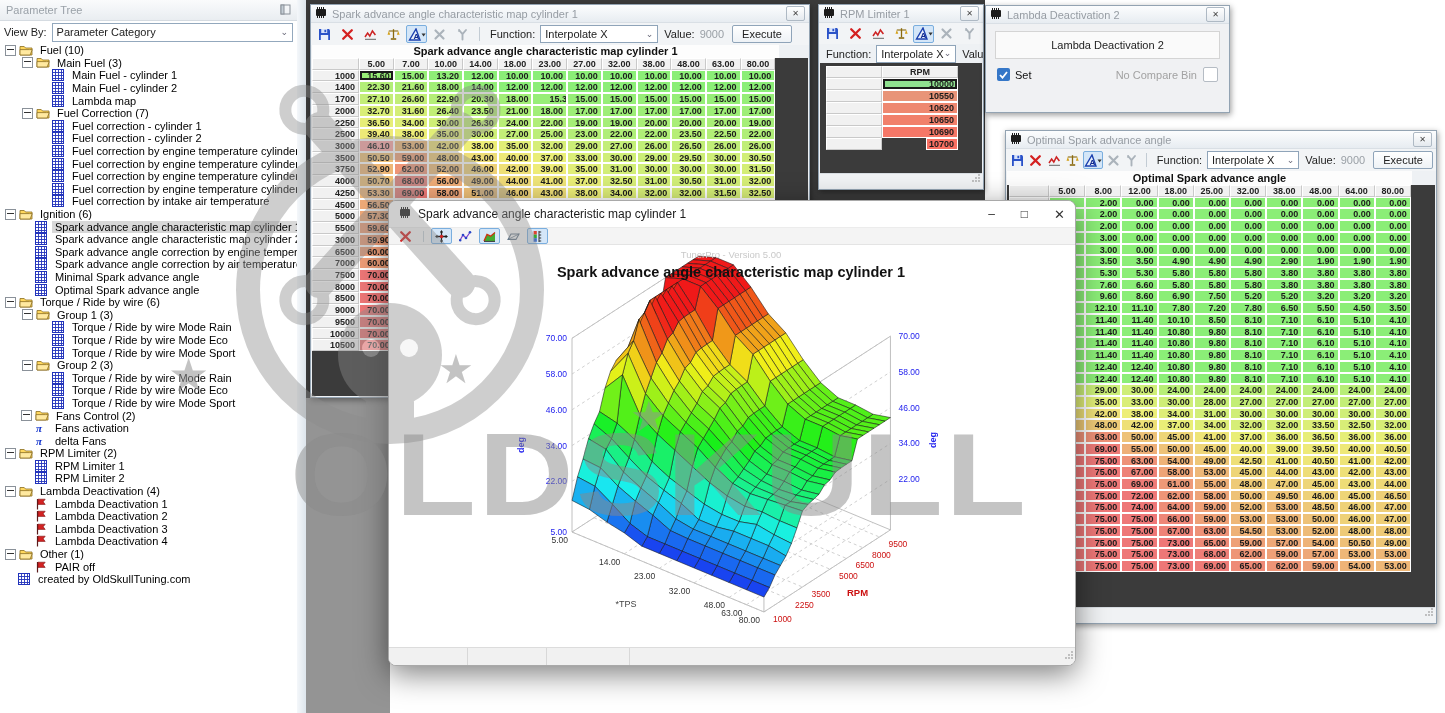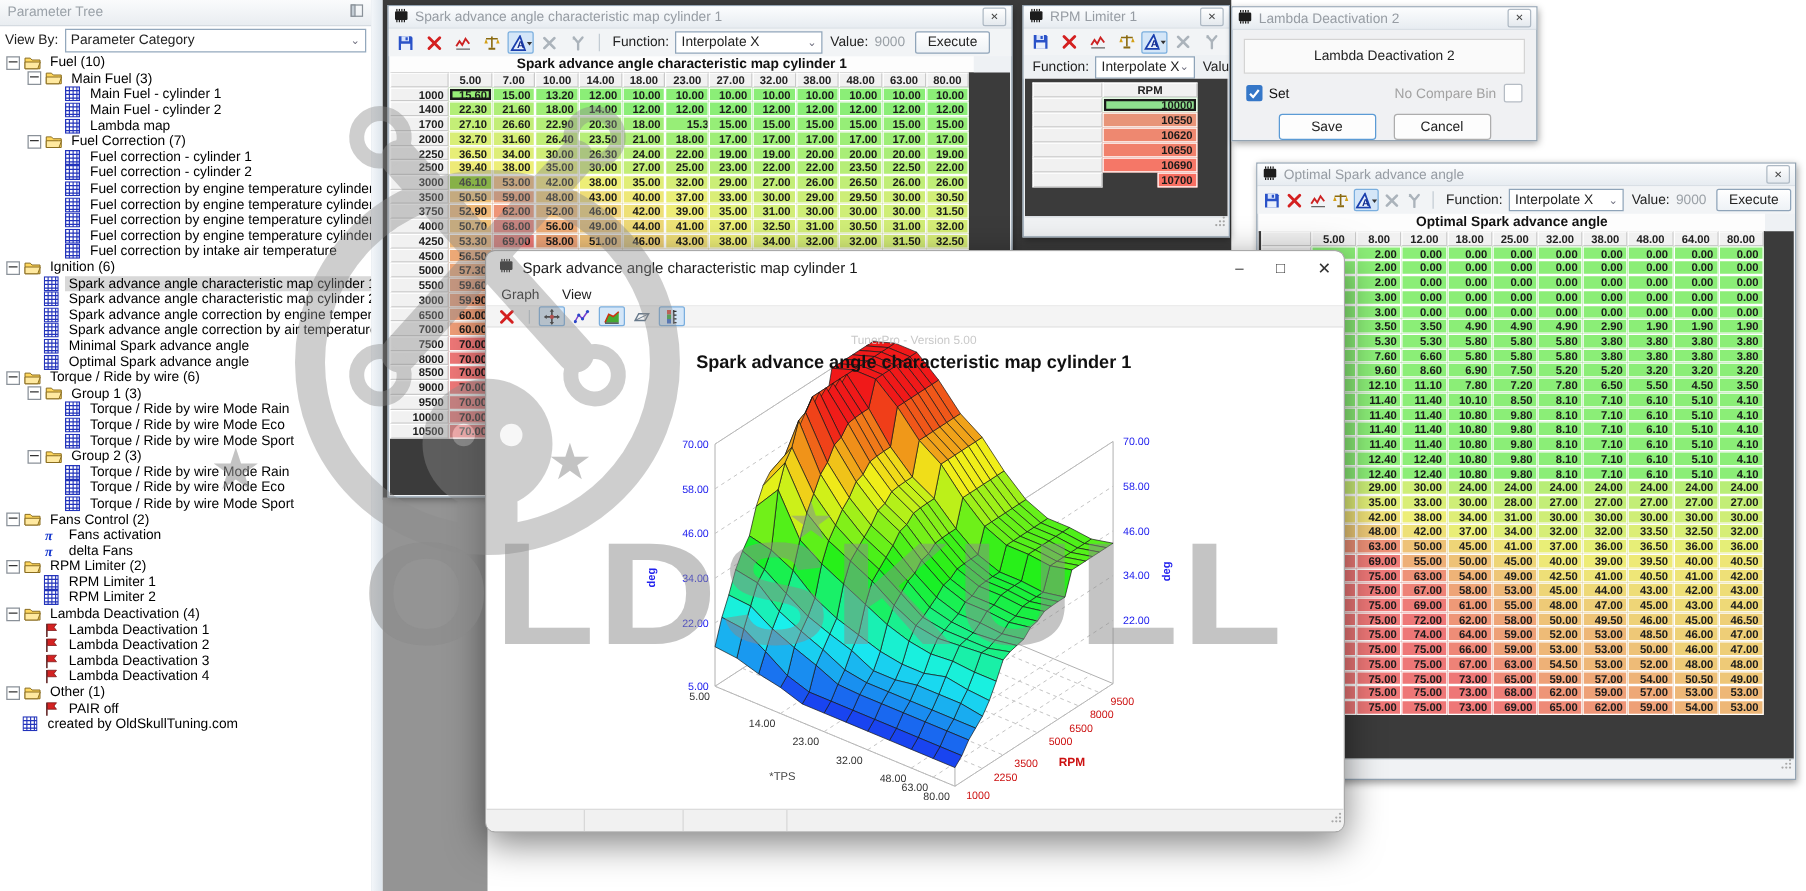--- a/index.html
+++ b/index.html
@@ -400,21 +400,21 @@
         <div class="trow" style="padding-left: 39px;">
           <span style="width: 12px; flex: 0 0 auto;"></span>
           <span class="ticon">
             <svg width="12" height="12" viewBox="0 0 12 12">
               <rect x="0.5" y="0.5" width="11" height="11" fill="#fff" stroke="#2233bb"></rect>
               <path d="M0.5 3.5h11M0.5 6.5h11M0.5 9.5h11M3.5 0.5v11M6.5 0.5v11M9.5 0.5v11" stroke="#2233bb" stroke-width="0.9"></path>
             </svg>
           </span>
           <span class="lbl">Torque / Ride by wire Mode Sport</span>
         </div>
-        <div class="trow" style="padding-left: 5px;">
+        <div class="trow" style="padding-left: 21px;">
           <span class="ebox"></span>
           <span class="ticon">
             <svg width="14" height="11" viewBox="0 0 14 11">
               <path d="M1 1.5h4.2L6.6 3H13v7H1z" fill="#ffd75e" stroke="#8a6d1f" stroke-width="0.8"></path>
               <path d="M1 4.6h9.6l2.6 0L11.2 10H1z" fill="#ffe9a0" stroke="#8a6d1f" stroke-width="0.8"></path>
             </svg>
           </span>
           <span class="lbl">Fans Control (2)</span>
         </div>
         <div class="trow" style="padding-left: 22px;">
@@ -704,21 +704,21 @@
           <div class="cell " style="background: rgb(207, 238, 119);">30.00</div>
           <div class="cell " style="background: rgb(195, 238, 119);">27.00</div>
           <div class="cell " style="background: rgb(188, 238, 119);">25.00</div>
           <div class="cell " style="background: rgb(180, 238, 119);">23.00</div>
           <div class="cell " style="background: rgb(176, 238, 119);">22.00</div>
           <div class="cell " style="background: rgb(176, 238, 119);">22.00</div>
           <div class="cell " style="background: rgb(182, 238, 119);">23.50</div>
           <div class="cell " style="background: rgb(178, 238, 119);">22.50</div>
           <div class="cell " style="background: rgb(176, 238, 119);">22.00</div>
           <div class="cell rh">3000</div>
-          <div class="cell " style="background: #84cc16;">46.10</div>
+          <div class="cell " style="background: #fca5a5;">46.10</div>
           <div class="cell " style="background: rgb(238, 183, 119);">53.00</div>
           <div class="cell " style="background: rgb(238, 224, 119);">42.00</div>
           <div class="cell " style="background: rgb(237, 238, 119);">38.00</div>
           <div class="cell " style="background: rgb(225, 238, 119);">35.00</div>
           <div class="cell " style="background: rgb(214, 238, 119);">32.00</div>
           <div class="cell " style="background: rgb(203, 238, 119);">29.00</div>
           <div class="cell " style="background: rgb(195, 238, 119);">27.00</div>
           <div class="cell " style="background: rgb(192, 238, 119);">26.00</div>
           <div class="cell " style="background: rgb(193, 238, 119);">26.50</div>
           <div class="cell " style="background: rgb(192, 238, 119);">26.00</div>
@@ -1059,24 +1059,20 @@
         <span class="cb on">
           <svg width="9" height="8" viewBox="0 0 9 8">
               <path d="M1 4l2.5 2.7L8 1" stroke="#fff" stroke-width="1.8" fill="none"></path>
             </svg>
         </span>
         <span style="margin-left:5px;color:#111;">Set</span>
         <span style="flex:1;"></span>
         <span style="color:#a2a2a2;">No Compare Bin</span>
         <span class="cb off" style="margin-left:6px;"></span>
       </div>
-      <div class="lambda-btns">
-        <div class="btn primary">Save</div>
-        <div class="btn normal">Cancel</div>
-      </div>
     </div>
   </section>
 
   <section class="abs win" style="left:1005px;top:130px;width:430px;height:492px;">
     <div class="titlebar">
       <span id="chip4"><svg width="12" height="11" viewBox="0 0 12 11">
             <path d="M2.5 0v2M4.5 0v2M6.5 0v2M8.5 0v2M2.5 9v2M4.5 9v2M6.5 9v2M8.5 9v2" stroke="#1c1c1c"></path>
             <rect x="1" y="2" width="10" height="7" rx="1" fill="#1c1c1c"></rect>
           </svg></span>
       <span>Optimal Spark advance angle</span>
@@ -1525,24 +1521,20 @@
             <path d="M2.5 0v2M4.5 0v2M6.5 0v2M8.5 0v2M2.5 9v2M4.5 9v2M6.5 9v2M8.5 9v2" stroke="#1c1c1c"></path>
             <rect x="1" y="2" width="10" height="7" rx="1" fill="#1c1c1c"></rect>
           </svg></span>
       <span>Spark advance angle characteristic map cylinder 1</span>
       <div class="g-controls">
         <span>–</span>
         <span>□</span>
         <span style="font-size:13px;">✕</span>
       </div>
     </div>
-    <div class="menubar" id="graph-menus">
-        <span>Graph</span>
-        <span>View</span>
-      </div>
     <div class="g-tb" id="graph-tb">
         <div class="tbi" style="height: 14px;">
           <svg width="13" height="13" viewBox="0 0 13 13">
             <path d="M2.2 2.2l8.6 8.6M10.8 2.2l-8.6 8.6" stroke="#d42020" stroke-width="2.3" stroke-linecap="round"></path>
           </svg>
         </div>
         <div class="tbsep" style="height: 11px;"></div>
         <div class="tbi sel" style="height: 14px;">
           <svg width="13" height="13" viewBox="0 0 13 13">
             <path d="M6.5 1.4v10.2M1.4 6.5h10.2" stroke="#222" stroke-width="1.3"></path>

